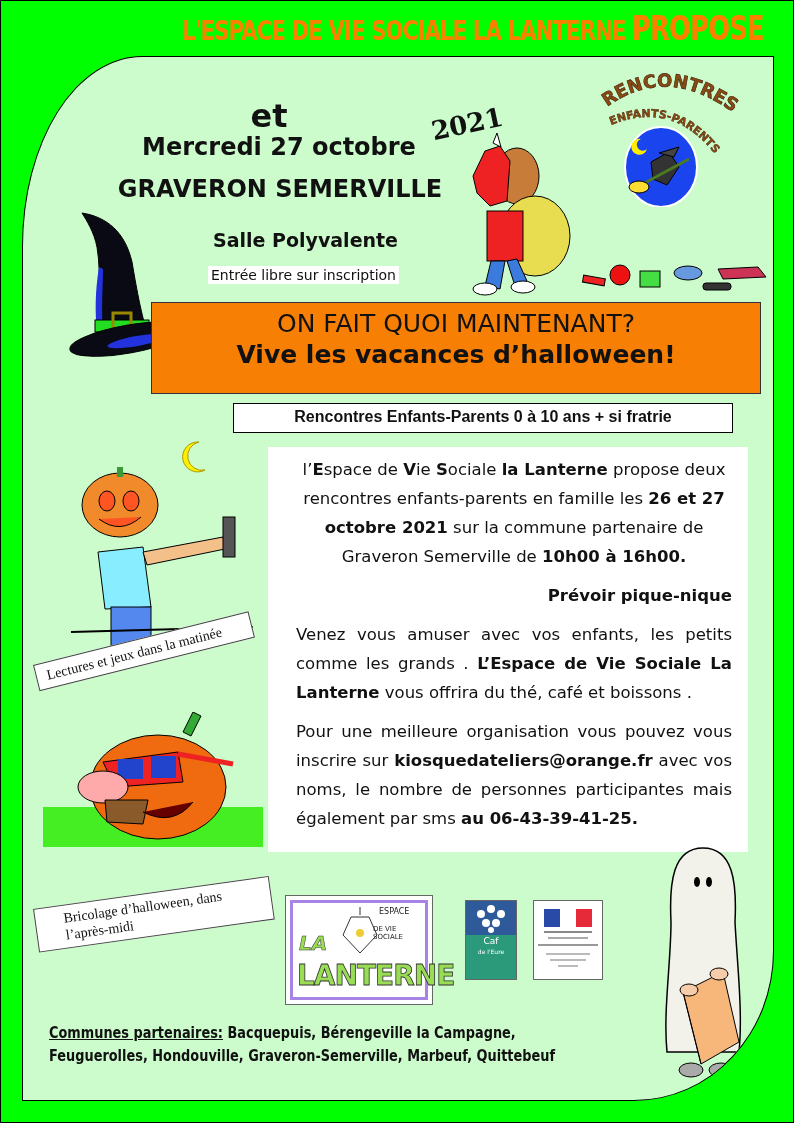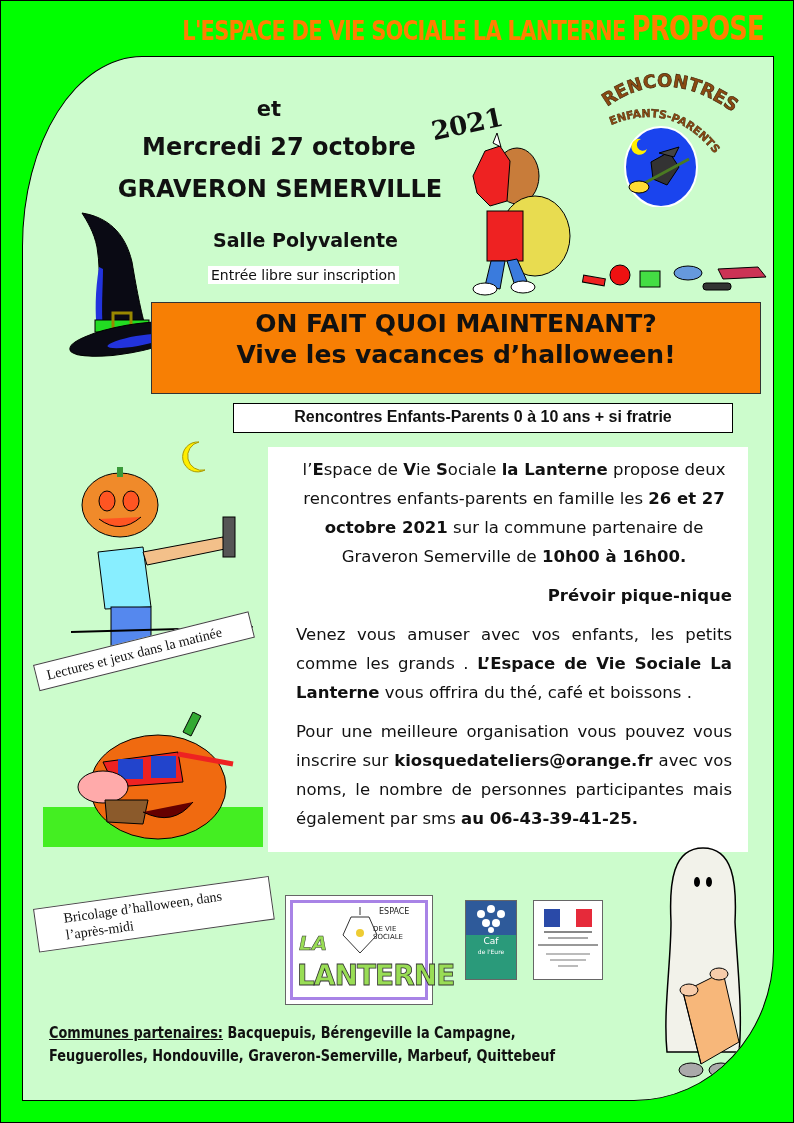--- a/index.html
+++ b/index.html
@@ -43,21 +43,21 @@
     color: #111; transform: rotate(-12deg);
   }
   .salle { font-size: 19px; font-weight: bold; color: #111; }
   .entree {
     background: #fff; font-size: 14px; color: #111; padding: 1px 3px;
   }
   .orange-box {
     background: #f77f04; border: 1px solid #333;
     text-align: center; color: #111;
   }
-  .orange-box .l1 { font-size: 25px; font-weight: bold; letter-spacing: 0px; margin-top: 6px; }
+  .orange-box .l1 { font-size: 25px; font-weight: normal; letter-spacing: 0px; margin-top: 6px; }
   .orange-box .l2 { font-size: 25px; font-weight: bold; margin-top: 2px; }
   .age-box {
     background: #fff; border: 1.5px solid #000;
     font-family: "Liberation Sans", sans-serif; font-weight: bold;
     font-size: 16px; text-align: center; line-height: 26px; color: #111;
   }
   .body-box {
     background: #fff;
     font-family: "DejaVu Sans", sans-serif;
     font-size: 16.5px; line-height: 29px; color: #111;
@@ -86,21 +86,21 @@
 </style>
 </head>
 <body>
 
 <div class="header-banner">
   <span class="small">L'ESPACE DE VIE SOCIALE  LA LANTERNE</span><span class="big">PROPOSE</span>
 </div>
 
 <div class="panel">
 
-  <div class="abs date-line" style="left:128px; top:40px; width:236px; font-size:21px;">et</div>
+  <div class="abs date-line" style="left:128px; top:40px; width:236px; font-size:32px;">et</div>
   <div class="abs date-line" style="left:96px; top:76px; width:320px; font-size:24px;">Mercredi 27 octobre</div>
   <div class="abs year" style="left:408px; top:52px;">2021</div>
   <div class="abs salle" style="left:190px; top:172px;">Salle Polyvalente</div>
   <div class="abs date-line" style="left:82px; top:118px; width:350px; font-size:24px;">GRAVERON SEMERVILLE</div>
   <div class="abs entree" style="left:185px; top:209px;">Entrée libre sur inscription</div>
 
   <svg class="abs" style="left:14px; top:150px;" width="180" height="160" viewBox="0 0 180 160">
     <path d="M45 6 C70 10 88 25 95 55 C100 85 105 110 110 125 L60 128 C60 100 65 70 60 40 C57 25 50 14 45 6 Z" fill="#0a0a14" stroke="#000"></path>
     <path d="M62 60 C58 85 58 105 60 125 L66 125 C64 100 66 80 66 62 Z" fill="#2233dd"></path>
     <rect x="58" y="113" width="54" height="12" fill="#22dd22" stroke="#000"></rect>

